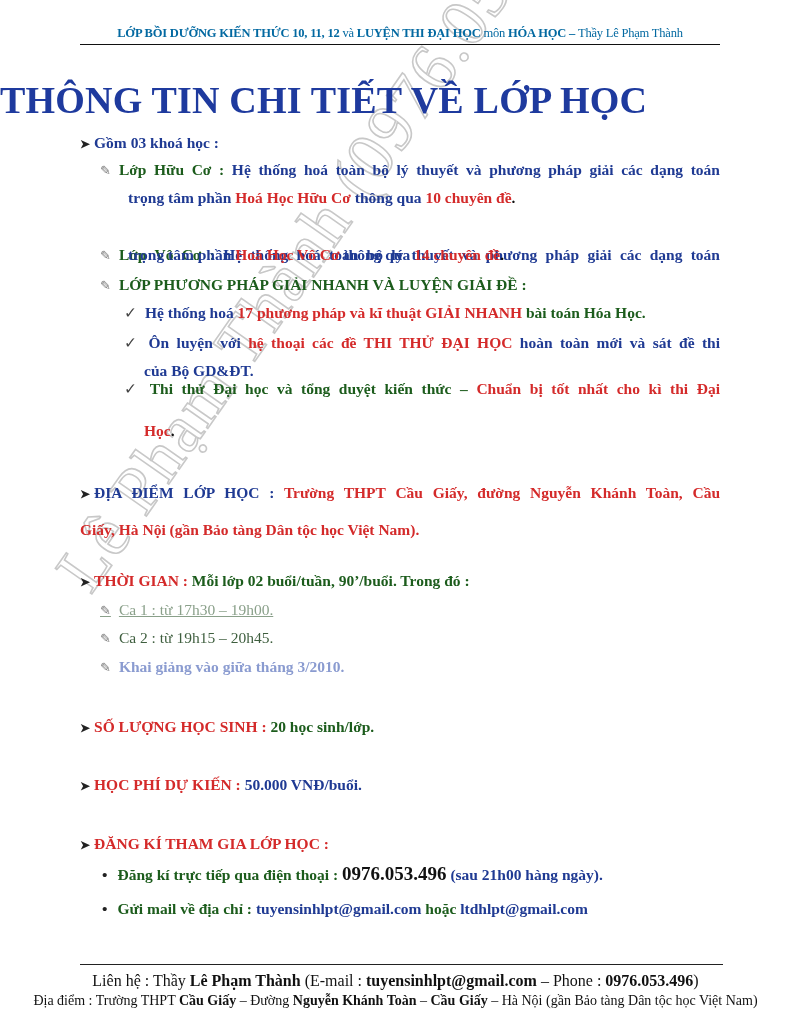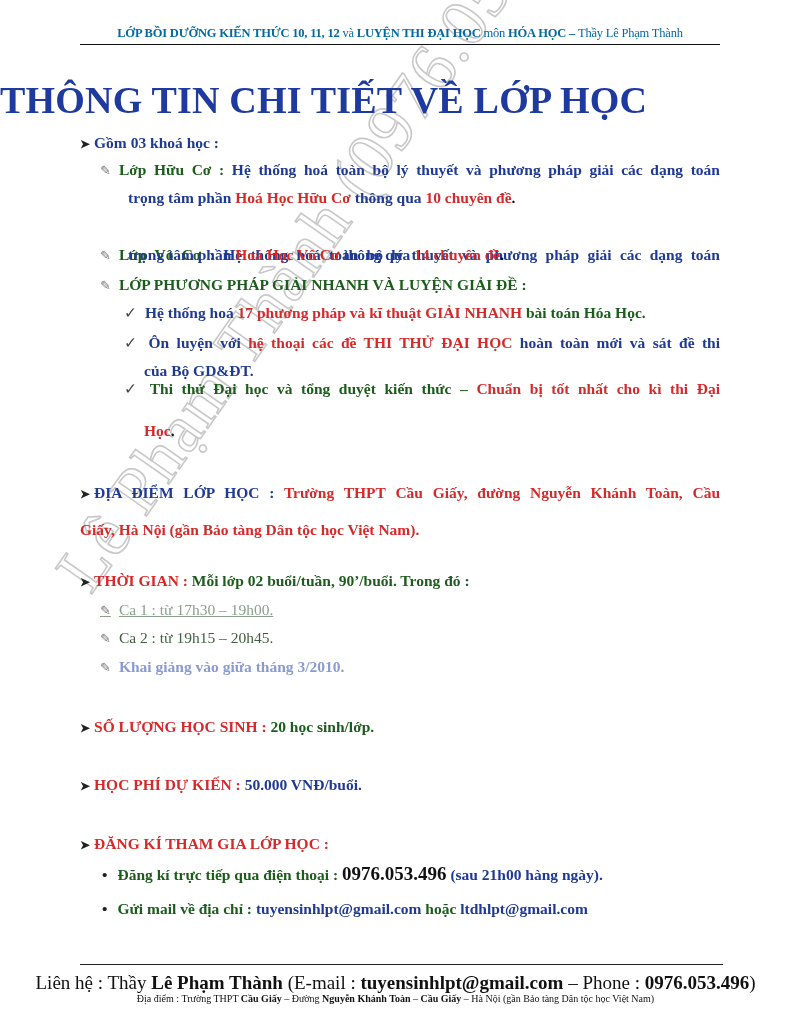--- a/index.html
+++ b/index.html
@@ -30,22 +30,22 @@
   .blue { color: #1f3a93; }
   .red { color: #d42a2a; }
   .green { color: #1c5c1c; }
   .black { color: #111; }
   .gray1 { color: #8aa08a; }
   .gray2 { color: #3e5e3e; }
   .lightblue { color: #8a9bd0; }
   .justify { text-align: justify; text-align-last: justify; }
   .phone-big { font-size: 19px; color: #111; font-weight: bold; }
   .footer-rule { position: absolute; left: 80px; top: 964px; width: 643px; border-top: 1.2px solid #222; }
-  .footer1 { position: absolute; left: 0; width: 791px; top: 972px; text-align: center; font-size: 19px; white-space: nowrap; color: #111; }
-  .footer2 { position: absolute; left: 0; width: 791px; top: 993px; text-align: center; font-size: 10px; white-space: nowrap; color: #111; }
+  .footer1 { position: absolute; left: 0; width: 791px; top: 972px; text-align: center; font-size: 16px; white-space: nowrap; color: #111; }
+  .footer2 { position: absolute; left: 0; width: 791px; top: 993px; text-align: center; font-size: 14px; white-space: nowrap; color: #111; }
   .footer1 b, .footer2 b { font-weight: bold; }
   .watermark {
     position: absolute; left: 40px; top: 560px;
     font-size: 68px; font-family: "Liberation Serif", serif;
     color: rgba(255,255,255,0); -webkit-text-stroke: 1.6px #c8c8c8;
     transform: rotate(-55deg); transform-origin: left top;
     white-space: nowrap; pointer-events: none; letter-spacing: 2px;
   }
 </style>
 </head>

